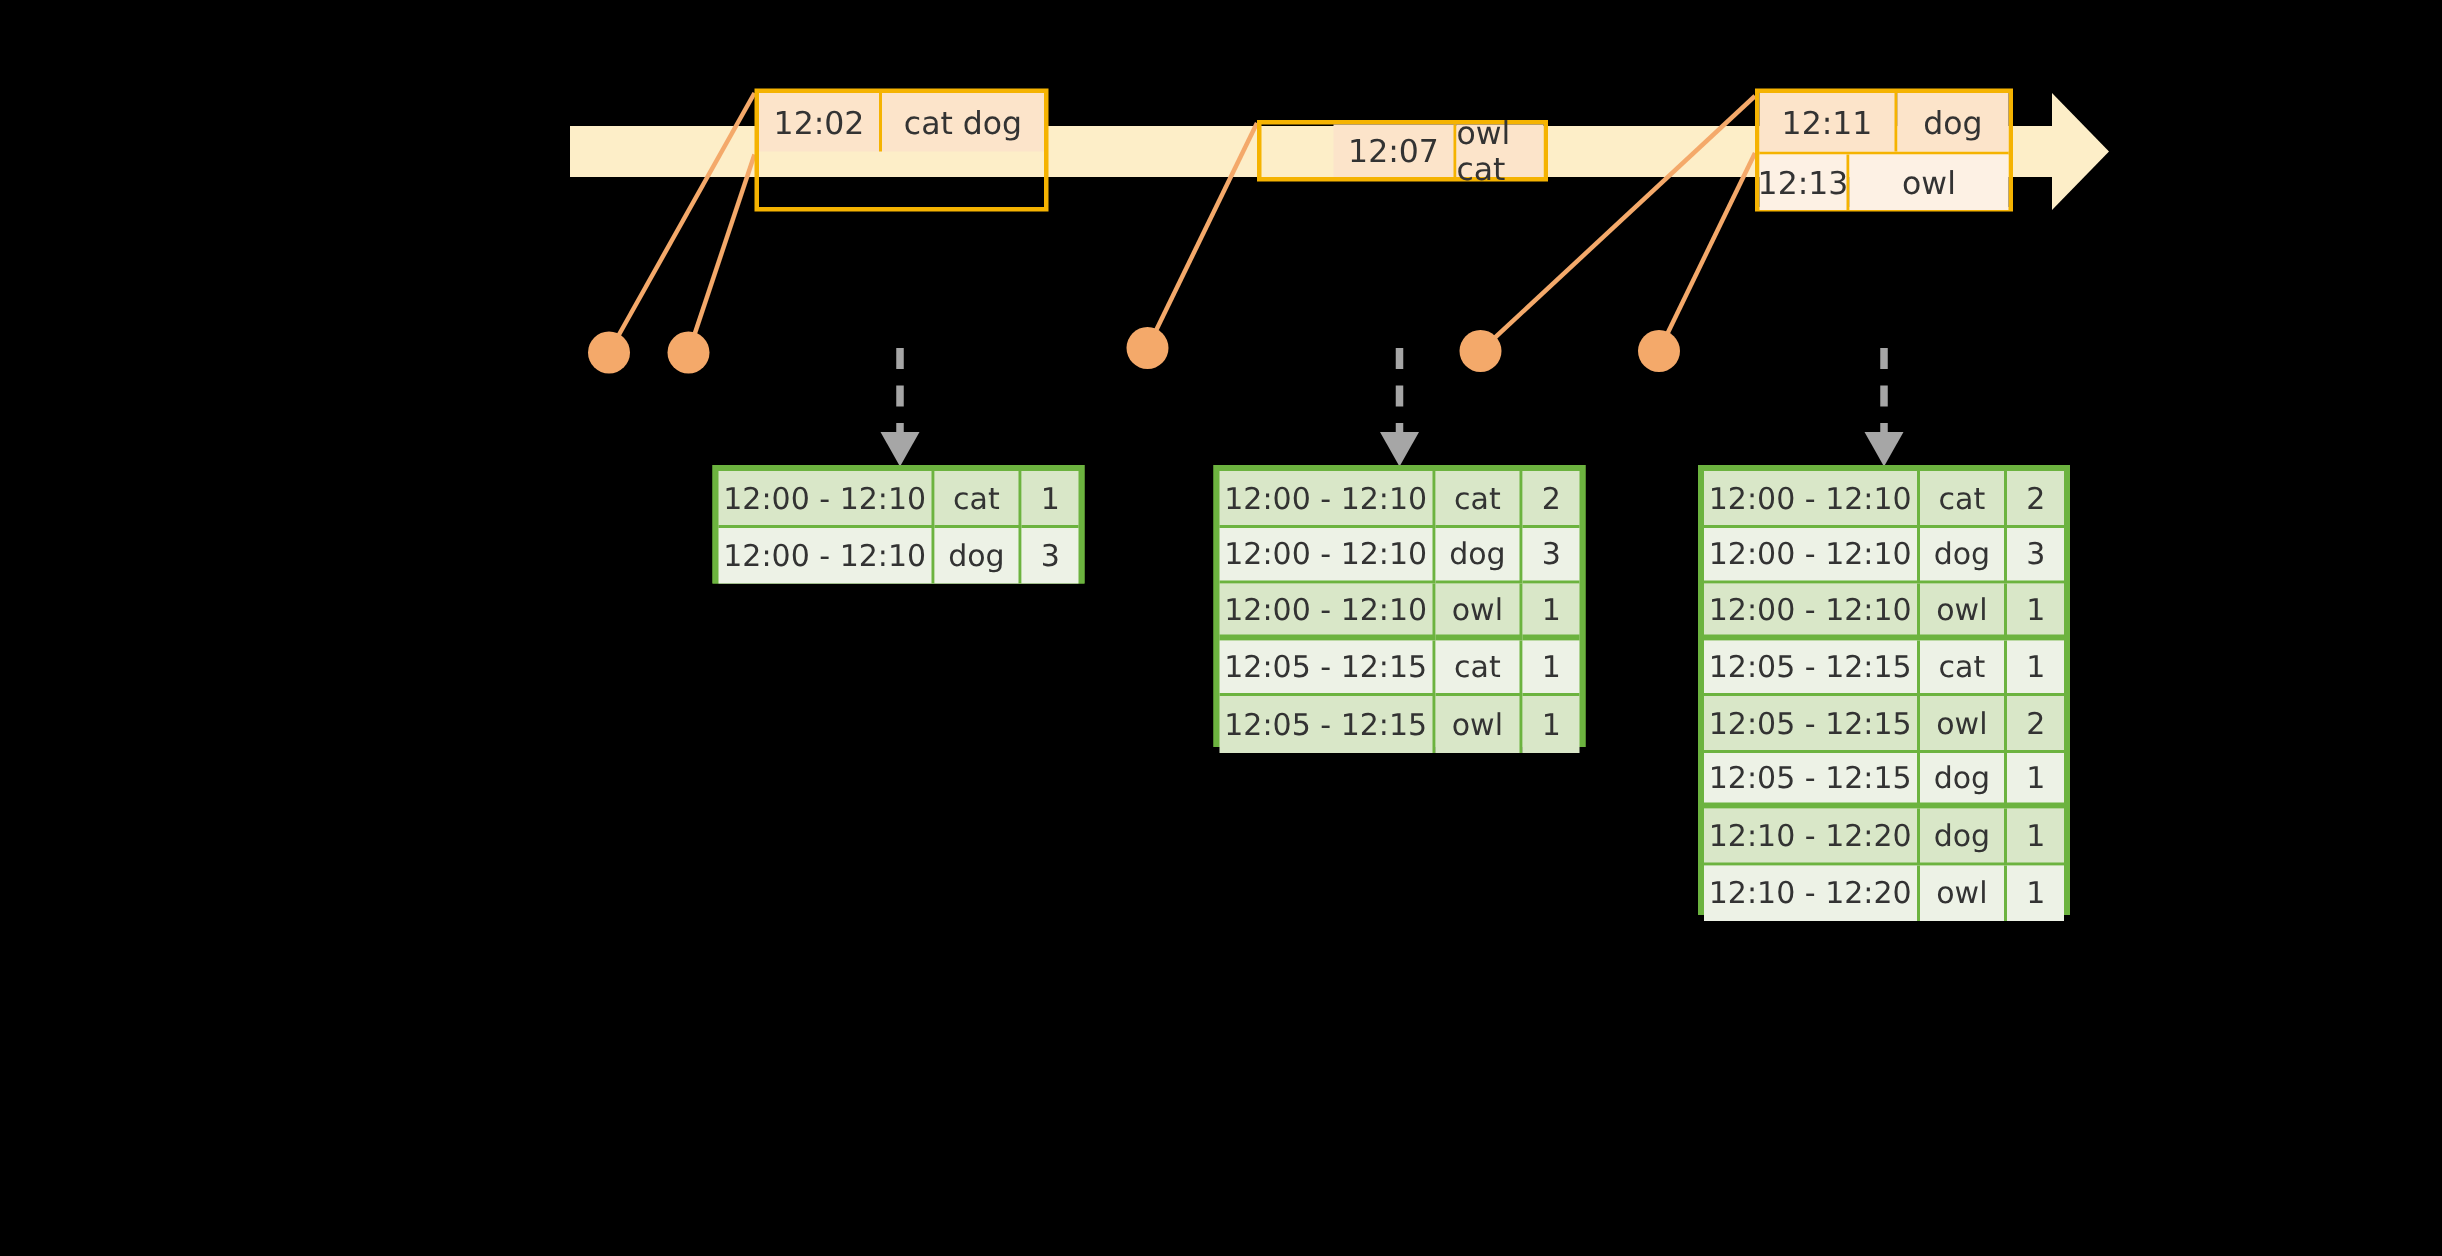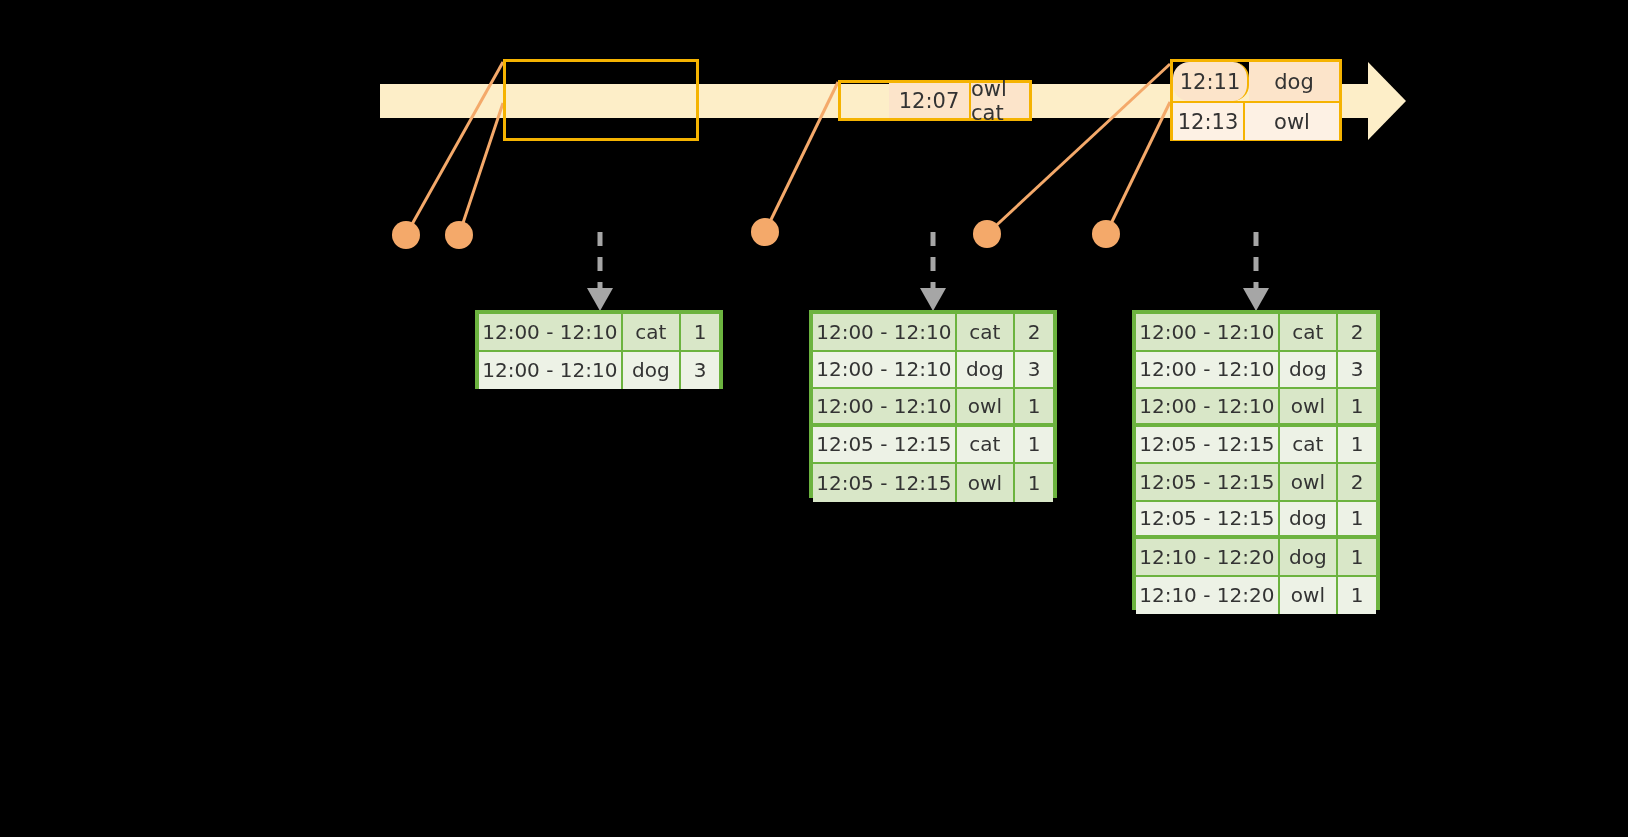--- a/index.html
+++ b/index.html
@@ -132,36 +132,40 @@
         <polygon points="920,288 946,288 933,311" stroke="none"></polygon>
       </g>
       <g>
         <line x1="1256" y1="232" x2="1256" y2="288" stroke-dasharray="14,11"></line>
         <polygon points="1243,288 1269,288 1256,311" stroke="none"></polygon>
       </g>
     </g>
   </svg>
 
   <div class="event-group" style="left:503px; top:59px; width:196px; height:82px;">
+    <div class="event-row shade-a">
+      <div class="event-time" style="width:82px;">12:02</div>
+      <div class="event-val">cat dog</div>
+    </div>
   </div>
 
   <div class="event-group" style="left:838px; top:80px; width:194px; height:41px;">
     <div class="event-row shade-a" style="height:35px;">
       <div class="event-time" style="width:82px;margin-left:48px;">12:07</div>
       <div class="event-val">owl cat</div>
     </div>
   </div>
 
   <div class="event-group" style="left:1170px; top:59px; width:172px; height:82px;">
     <div class="event-row shade-a">
-      <div class="event-time" style="width:76px;border-radius:16px;">12:11</div>
+      <div class="event-time" style="width:92px;">12:11</div>
       <div class="event-val">dog</div>
     </div>
     <div class="event-row shade-b">
-      <div class="event-time" style="width:72px;">12:13</div>
+      <div class="event-time" style="width:60px;">12:13</div>
       <div class="event-val">owl</div>
     </div>
   </div>
 
   <div class="result-table" style="left:475px; top:310px; width:248px; height:79px;">
     <div class="res-row rs-a">
       <div class="res-cell c-window">12:00 - 12:10</div>
       <div class="res-cell c-key">cat</div>
       <div class="res-cell c-count">1</div>
     </div>

